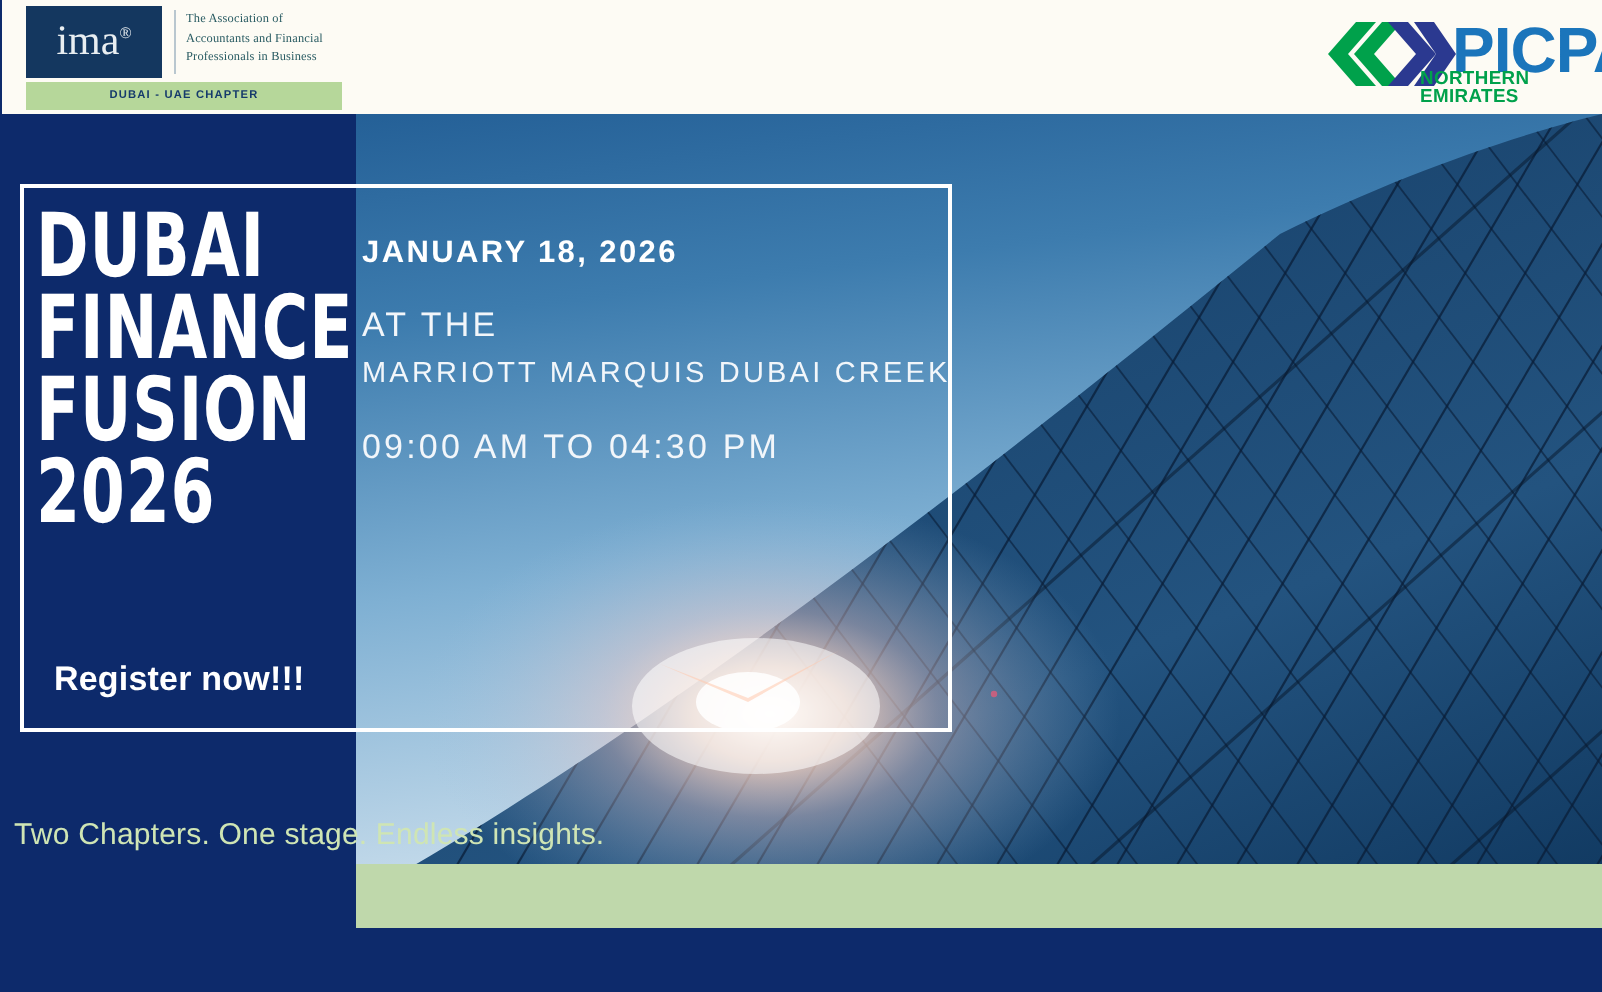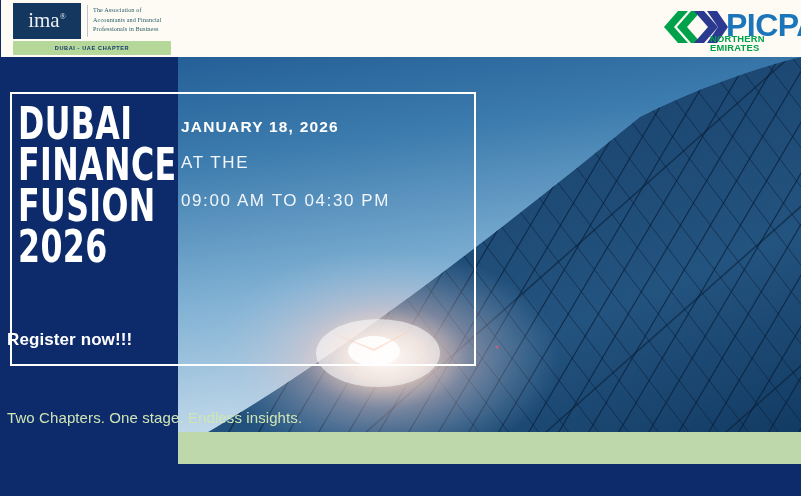--- a/index.html
+++ b/index.html
@@ -85,21 +85,21 @@
   .headline {
     position:absolute; left:18px; top:104px; z-index:15;
     color:#ffffff; line-height:0.93;
     font-family:"Liberation Sans Narrow","DejaVu Sans Condensed","Liberation Sans", sans-serif;
     font-weight:bold; font-size:44px; letter-spacing:0.5px;
     transform:scaleX(0.80); transform-origin:left top;
   }
   .headline div { white-space:nowrap; }
 
   .register {
-    position:absolute; left:7px; top:330px; z-index:15;
+    position:absolute; left:27px; top:330px; z-index:15;
     color:#ffffff; font-size:17px; font-weight:bold; letter-spacing:0.1px;
     font-family:"Liberation Sans", sans-serif;
   }
 
   
   .details { position:absolute; left:181px; top:118px; z-index:15; color:#ffffff; }
   .d-date {
     font-size:15.5px; font-weight:bold; letter-spacing:1.2px;
     font-family:Liberation Sans, sans-serif; line-height:1.2;
   }
@@ -232,20 +232,21 @@
     <div>FINANCE</div>
     <div>FUSION</div>
     <div>2026</div>
   </div>
 
   <div class="register">Register now!!!</div>
 
   <div class="details">
     <div class="d-date">JANUARY 18, 2026</div>
     <div class="d-atthe">AT THE</div>
+    <div class="d-venue">MARRIOTT MARQUIS DUBAI CREEK</div>
     <div class="d-time">09:00 AM TO 04:30 PM</div>
   </div>
 
   <div class="tagline">Two Chapters. One stage. Endless insights.</div>
 
   <div class="header">
 
     <div class="ima-logo">
       <div class="ima-mark">
         <span class="ima-mark-text"><span>ima</span><sup>®</sup></span>

